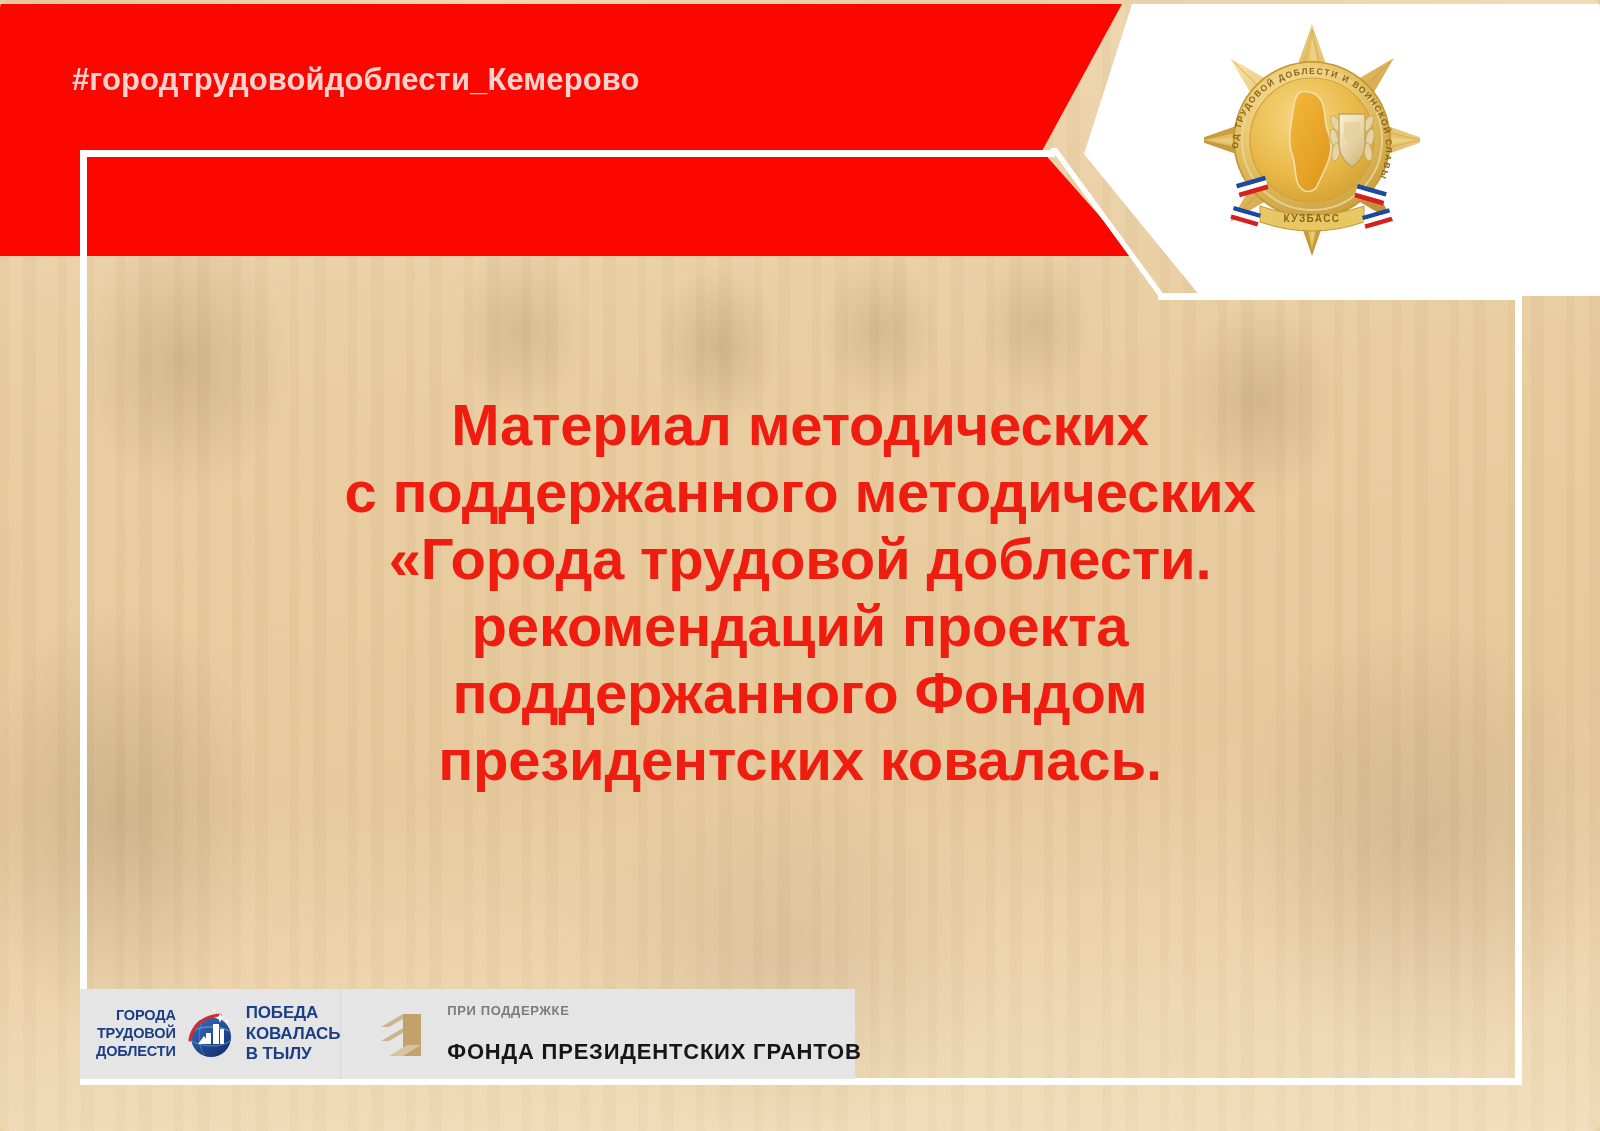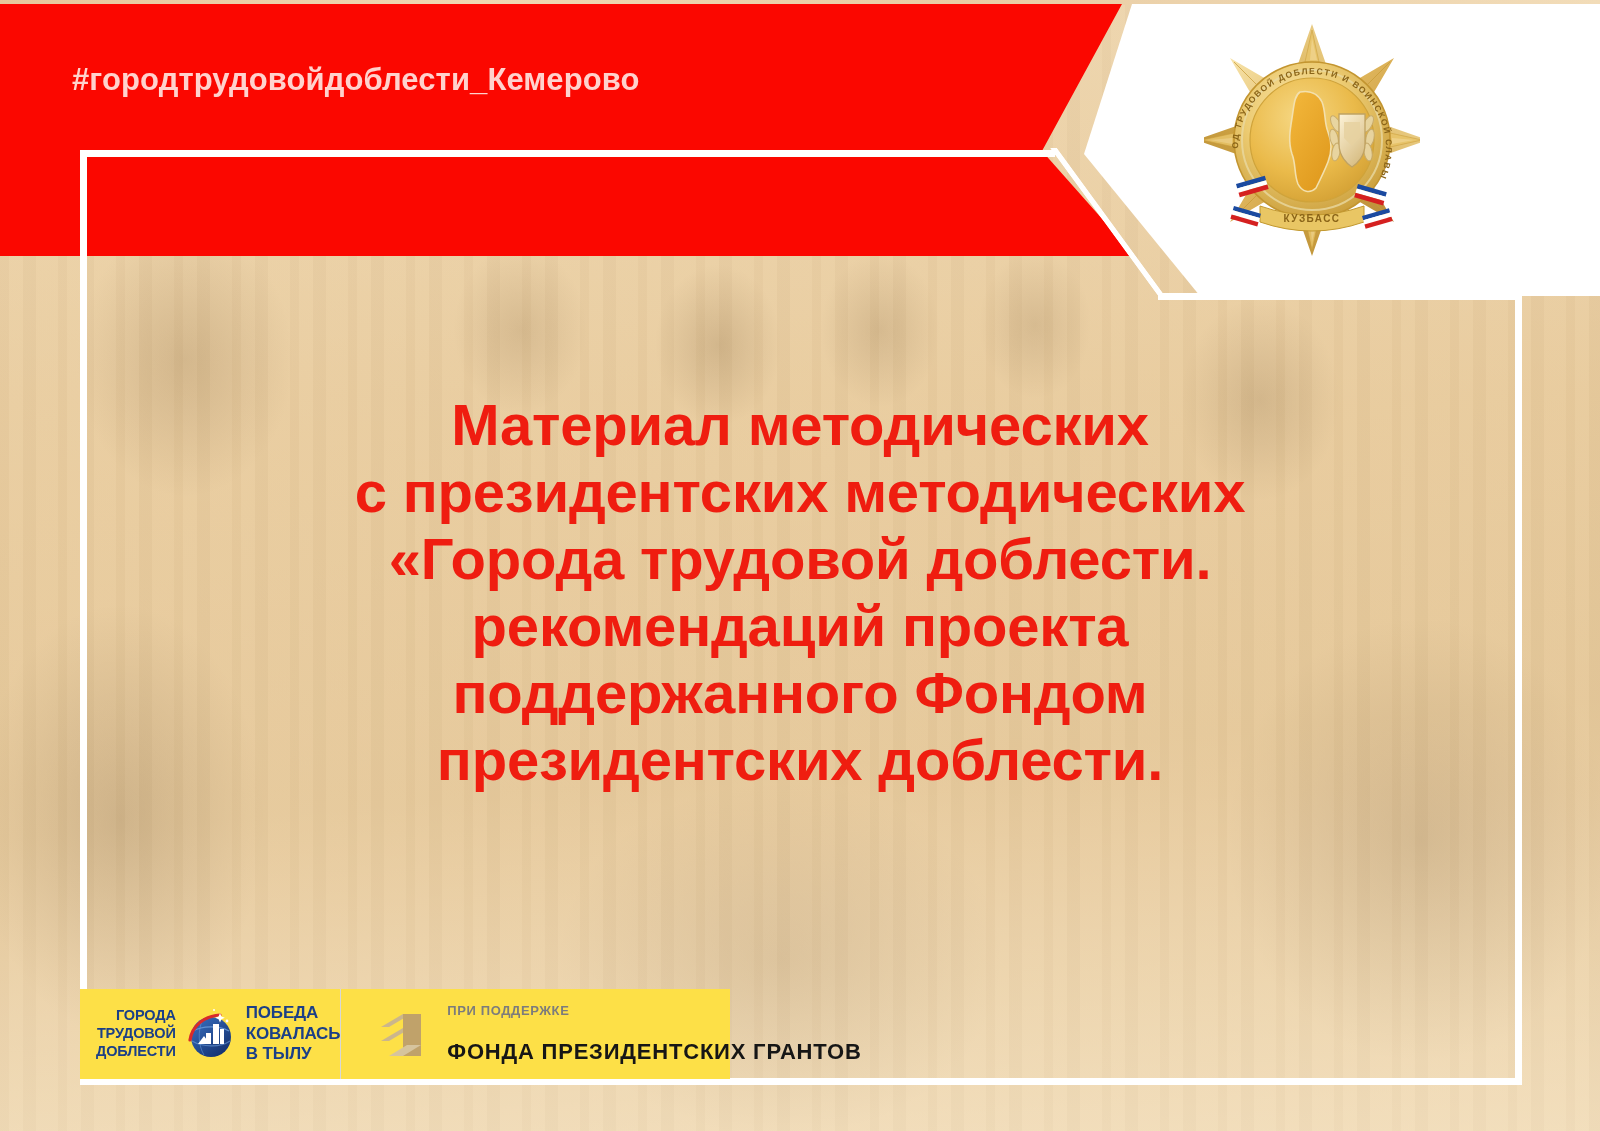--- a/index.html
+++ b/index.html
@@ -7,20 +7,21 @@
     width:1600px;height:1131px;
     font-family:"Liberation Sans", sans-serif;
     background:#e9cfa2;
     overflow:hidden;
   }
   .slide{
     position:relative;
     width:1600px;height:1131px;
     overflow:hidden;
     background:#eccfa0;
+    border-radius:8px;
   }
 
   
   .bg-photo{
     position:absolute;left:0;top:0;width:1600px;height:1131px;
     background:
       
       repeating-linear-gradient(90deg,
         rgba(120,74,24,0.055) 0px,
         rgba(120,74,24,0.055) 9px,
@@ -122,22 +123,22 @@
     color:#ef1d10;
     font-size:58px;
     font-weight:700;
     line-height:1.155;
     letter-spacing:-0.2px;
   }
   .main-text .ln{display:block;white-space:nowrap;}
 
   
   .logo-strip{
-    position:absolute;left:80px;top:989px;width:650px;height:90px;
-    background:#fde047;
+    position:absolute;left:80px;top:989px;width:775px;height:90px;
+    background:#e5e5e5;
     display:flex;align-items:center;
   }
   .logo-gtd{
     display:flex;align-items:center;
     padding-left:16px;
     width:348px;
     box-sizing:border-box;
   }
   .logo-gtd-left{
     text-align:right;
@@ -307,25 +308,25 @@
           <rect x="0" y="0" width="28" height="4.4" fill="#1b4aa0"></rect>
           <rect x="0" y="4.4" width="28" height="4.4" fill="#ffffff"></rect>
           <rect x="0" y="8.8" width="28" height="4.4" fill="#d52020"></rect>
         </g>
       </g>
     </svg>
   </div>
 
   <div class="main-text">
     <span class="ln">Материал методических</span>
-    <span class="ln">с президентских методических</span>
+    <span class="ln">с поддержанного методических</span>
     <span class="ln">«Города трудовой доблести.</span>
     <span class="ln">рекомендаций проекта</span>
     <span class="ln">поддержанного Фондом</span>
-    <span class="ln">президентских доблести.</span>
+    <span class="ln">президентских ковалась.</span>
   </div>
 
   <div class="logo-strip">
 
     <div class="logo-gtd">
       <div class="logo-gtd-left">
         <div>ГОРОДА ТРУДОВОЙ</div>
         <div>ДОБЛЕСТИ</div>
       </div>
       <div class="globe">

